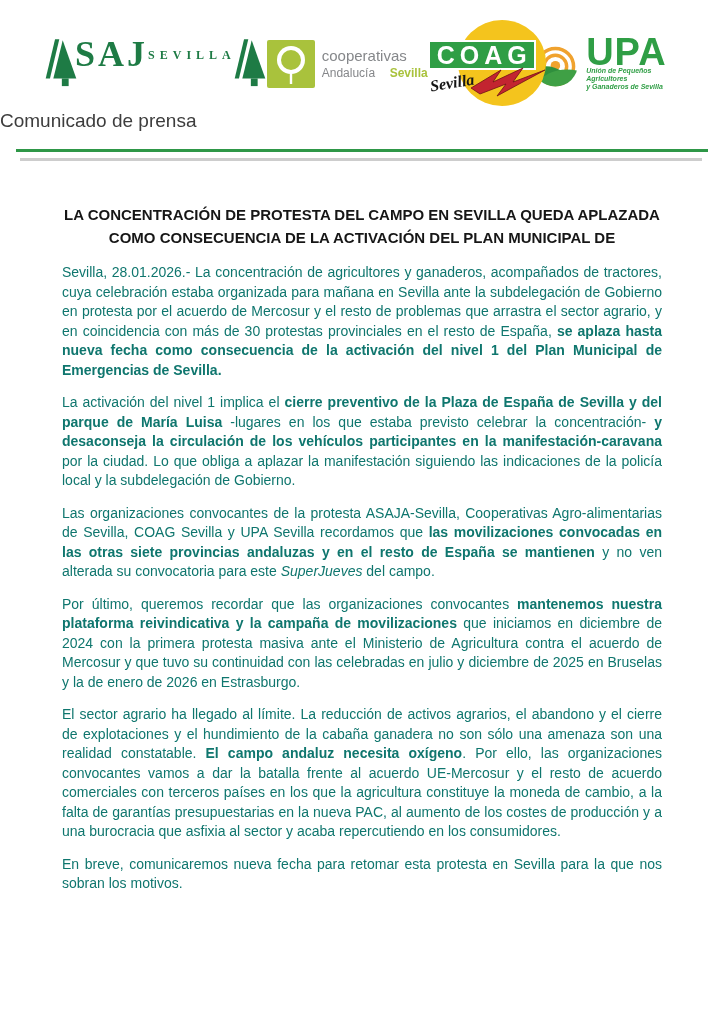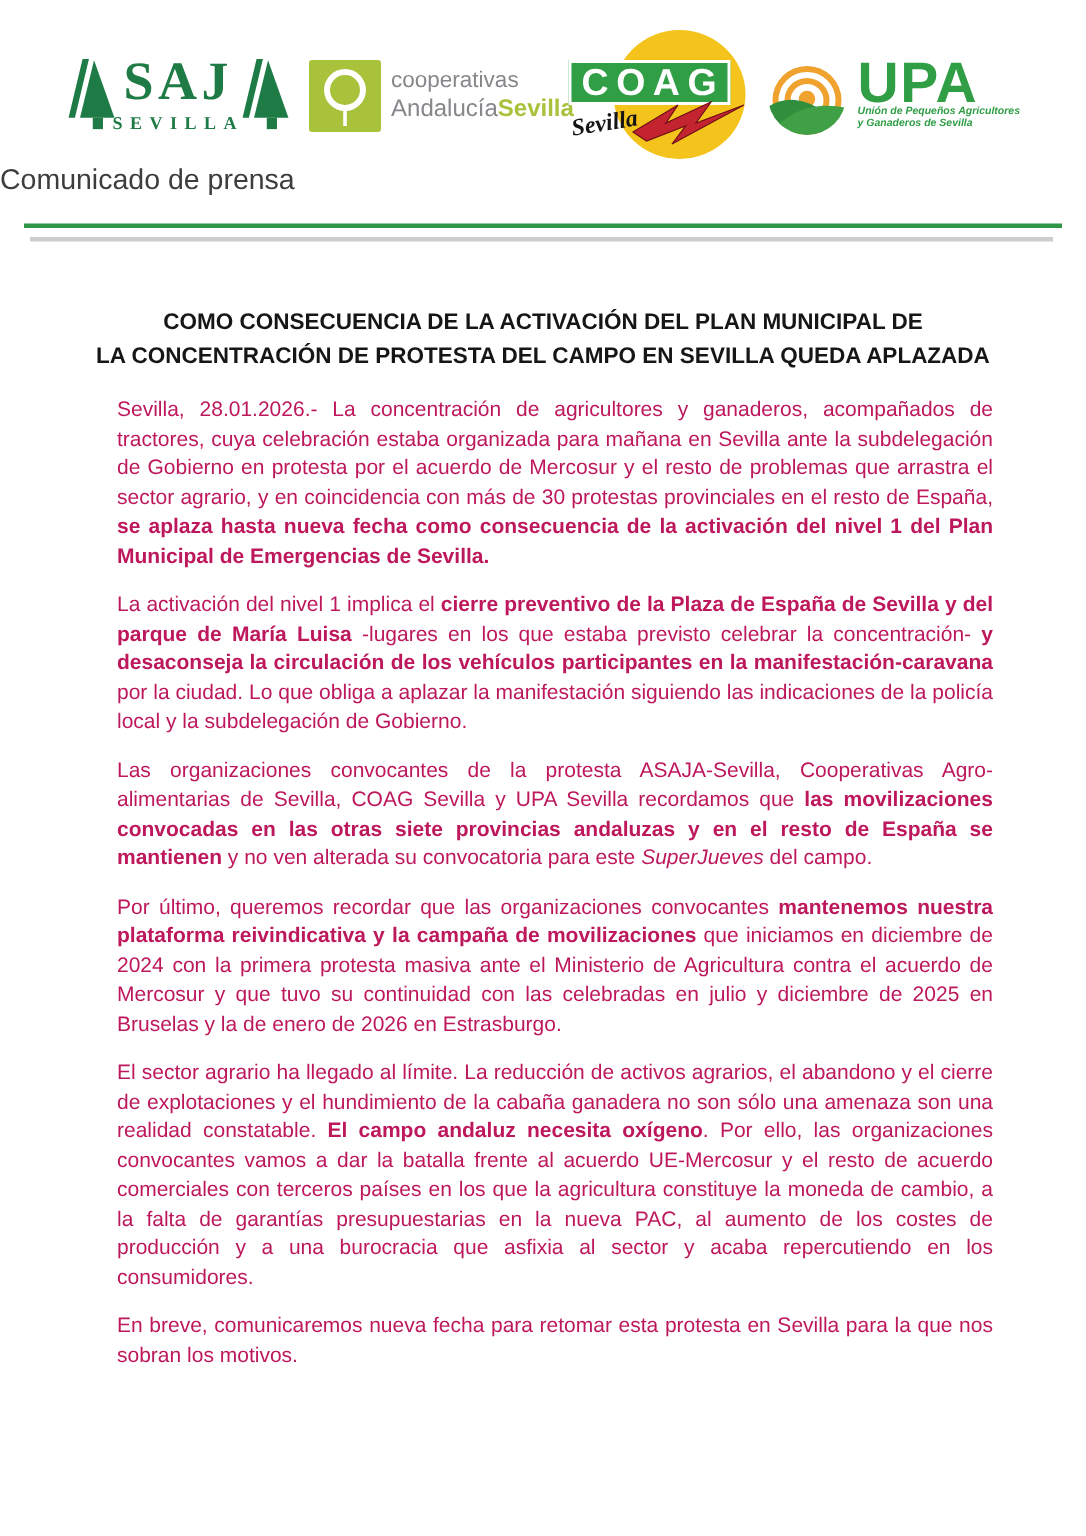--- a/index.html
+++ b/index.html
@@ -11,35 +11,35 @@
 
   
   .logos { display:flex; align-items:center; justify-content:space-between;
            padding:20px 44px 0 44px; height:88px; }
   .logo { display:flex; align-items:center; }
 
   
   .asaja { align-items:flex-start; }
   .asaja svg { width:34px; height:56px; display:block; }
   .asaja .a-shape { fill:var(--asaja-green,#1e7b45); }
-  .asaja-mid { display:flex; flex-direction:column; align-items:center; margin:0 -3px;justify-content:flex-end; }
+  .asaja-mid { display:flex; flex-direction:row; align-items:center; margin:0 -3px;justify-content:flex-end; }
   .asaja-saj { font-family:"Liberation Serif", serif; font-weight:bold; font-size:36px;
                line-height:36px; letter-spacing:3px; color:var(--asaja-green,#1e7b45); }
   .asaja-sevilla { font-family:"Liberation Serif", serif; font-weight:bold; font-size:12px;
                letter-spacing:5px; margin-top:3px; color:var(--asaja-green,#1e7b45); }
 
   
   .coop { gap:7px; }
   .coop-icon { width:48px; height:48px; display:block; }
   .coop-icon .sq { fill:var(--coop-lime,#a9c23c); }
   .coop-icon .wh { fill:#ffffff; }
   .coop-text { width:106px; }
   .coop-l1 { font-size:15px; line-height:15px; color:var(--coop-gray,#85878a); }
   .coop-l2 { font-size:15px; line-height:16px; color:var(--coop-gray,#85878a); }
-  .coop-row { display:flex; justify-content:space-between; margin-top:3px; font-size:16px; }
+  .coop-row { display:flex; justify-content:space-between; margin-top:3px; font-size:12px; }
   .coop-region { color:var(--coop-gray,#9a9c9e); }
   .coop-prov { color:var(--coop-lime,#a9c23c); font-weight:bold; }
 
   
   .coag { position:relative; width:120px; height:88px; }
   .coag-circle { position:absolute; left:30px; top:0; width:88px; height:86px;
                  background:var(--coag-yellow,#f4c41d); border-radius:50%; }
   .coag-bar { position:absolute; left:0; top:20px; background:var(--coag-green,#2f9e45);
               color:#fff; font-weight:bold; font-size:25px; line-height:24px;
               letter-spacing:5px; padding:1px 2px 1px 7px; border:2px solid #fff; }
@@ -65,22 +65,22 @@
   
   .subtitle { text-align:left; font-size:19px; color:#3d3d3d; margin-top:2px; }
   .rule-green { height:3px; background:var(--divider-green,#2e9747); margin:17px 16px 0 16px; }
   .rule-gray  { height:3px; background:var(--divider-gray,#cdcdcd);  margin:6px 22px 0 20px; }
 
   
   .article { padding:42px 62px 0 62px; }
   .headline { margin:0 0 14px 0; font-size:15px; line-height:23px; font-weight:bold;
               text-align:center; color:#161616; }
   .headline span { display:block; white-space:nowrap; }
-  .para { margin:0 0 13px 16px; font-size:14px; line-height:19.5px; text-align:justify;
-          color:#be185d; }
+  .para { margin:0 0 13px 0; font-size:14px; line-height:19.5px; text-align:justify;
+          color:#0f766e; }
   .seg.bold { font-weight:bold; }
   .seg.italic { font-style:italic; }
 </style>
 </head>
 <body>
 
 <div class="page">
 
   <header>
     <div class="logos">
@@ -152,22 +152,22 @@
 
     </div>
 
     <div class="subtitle">Comunicado de prensa</div>
     <div class="rule-green"></div>
     <div class="rule-gray"></div>
   </header>
 
   <main class="article">
     <h1 class="headline">
+      <span>LA CONCENTRACIÓN DE PROTESTA DEL CAMPO EN SEVILLA QUEDA APLAZADA</span>
       <span>COMO CONSECUENCIA DE LA ACTIVACIÓN DEL PLAN MUNICIPAL DE</span>
-      <span>LA CONCENTRACIÓN DE PROTESTA DEL CAMPO EN SEVILLA QUEDA APLAZADA</span>
     </h1>
     <div id="paragraphs">
         <p class="para"><span class="seg normal">Sevilla, 28.01.2026.- La concentración de agricultores y ganaderos, acompañados de tractores, cuya celebración estaba organizada para mañana en Sevilla ante la subdelegación de Gobierno en protesta por el acuerdo de Mercosur y el resto de problemas que arrastra el sector agrario, y en coincidencia con más de 30 protestas provinciales en el resto de España, </span><span class="seg bold">se aplaza hasta nueva fecha como consecuencia de la activación del nivel 1 del Plan Municipal de Emergencias de Sevilla.</span></p>
         <p class="para"><span class="seg normal">La activación del nivel 1 implica el </span><span class="seg bold">cierre preventivo de la Plaza de España de Sevilla y del parque de María Luisa</span><span class="seg normal"> -lugares en los que estaba previsto celebrar la concentración- </span><span class="seg bold">y desaconseja la circulación de los vehículos participantes en la manifestación-caravana</span><span class="seg normal"> por la ciudad. Lo que obliga a aplazar la manifestación siguiendo las indicaciones de la policía local y la subdelegación de Gobierno.</span></p>
         <p class="para"><span class="seg normal">Las organizaciones convocantes de la protesta ASAJA-Sevilla, Cooperativas Agro-alimentarias de Sevilla, COAG Sevilla y UPA Sevilla recordamos que </span><span class="seg bold">las movilizaciones convocadas en las otras siete provincias andaluzas y en el resto de España se mantienen</span><span class="seg normal"> y no ven alterada su convocatoria para este </span><span class="seg italic">SuperJueves</span><span class="seg normal"> del campo.</span></p>
         <p class="para"><span class="seg normal">Por último, queremos recordar que las organizaciones convocantes </span><span class="seg bold">mantenemos nuestra plataforma reivindicativa y la campaña de movilizaciones</span><span class="seg normal"> que iniciamos en diciembre de 2024 con la primera protesta masiva ante el Ministerio de Agricultura contra el acuerdo de Mercosur y que tuvo su continuidad con las celebradas en julio y diciembre de 2025 en Bruselas y la de enero de 2026 en Estrasburgo.</span></p>
         <p class="para"><span class="seg normal">El sector agrario ha llegado al límite. La reducción de activos agrarios, el abandono y el cierre de explotaciones y el hundimiento de la cabaña ganadera no son sólo una amenaza son una realidad constatable. </span><span class="seg bold">El campo andaluz necesita oxígeno</span><span class="seg normal">. Por ello, las organizaciones convocantes vamos a dar la batalla frente al acuerdo UE-Mercosur y el resto de acuerdo comerciales con terceros países en los que la agricultura constituye la moneda de cambio, a la falta de garantías presupuestarias en la nueva PAC, al aumento de los costes de producción y a una burocracia que asfixia al sector y acaba repercutiendo en los consumidores.</span></p>
         <p class="para"><span class="seg normal">En breve, comunicaremos nueva fecha para retomar esta protesta en Sevilla para la que nos sobran los motivos.</span></p>
       </div>
   </main>

